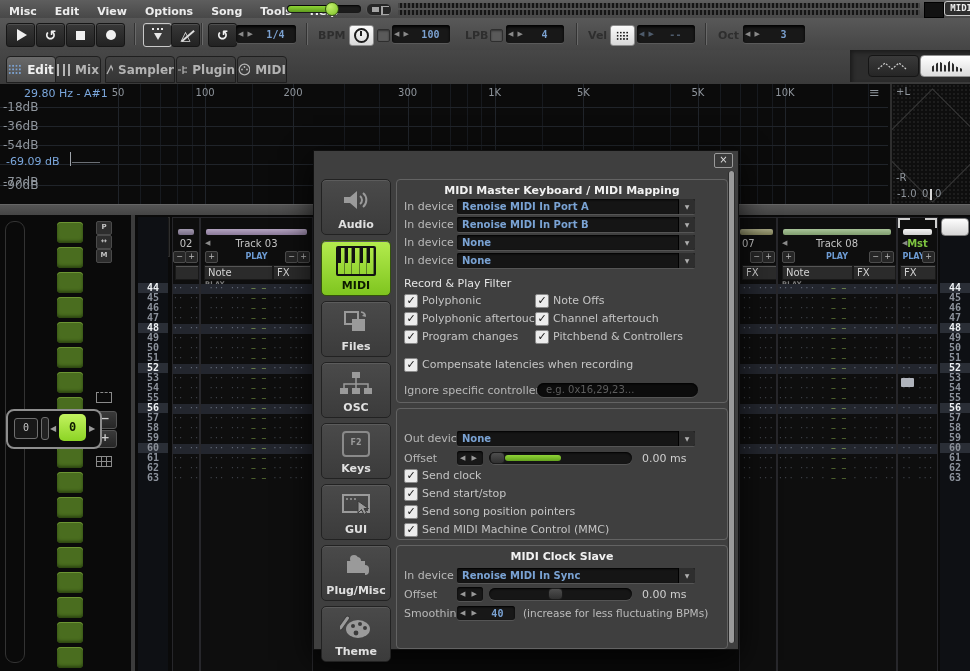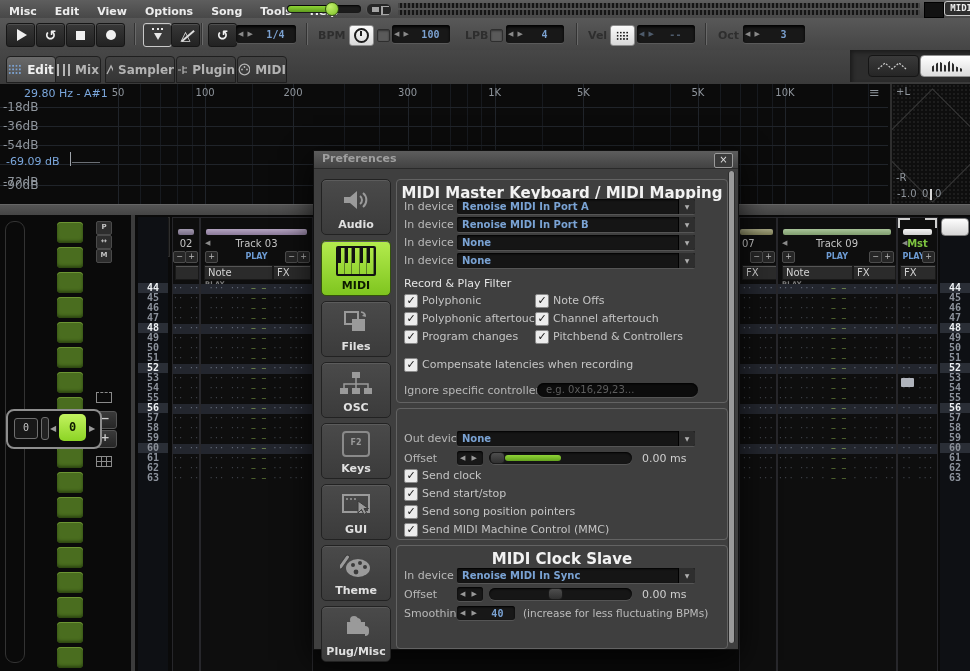--- a/index.html
+++ b/index.html
@@ -127,21 +127,21 @@
         box-shadow:inset 0 1px 0 #5c5c5c;cursor:pointer;}
   .sbtn .lbl{position:absolute;left:0;right:0;bottom:3px;text-align:center;color:#e0e0e0;font-size:11px;font-weight:bold;}
   .sbtn.active{background:linear-gradient(#b4ec4e,#7fc51f);border-color:#35520d;}
   .sbtn.active .lbl{color:#0d1a00;}
   .sicon{position:absolute;left:0;right:0;top:4px;height:32px;display:flex;align-items:center;justify-content:center;}
   .kbd-ic{width:36px;height:26px;border:2px solid #121212;border-radius:2px;
           background-image:repeating-linear-gradient(90deg,#121212 0 3px,transparent 3px 7.2px),repeating-linear-gradient(90deg,transparent 0 6.2px,rgba(18,18,18,0.45) 6.2px 7.2px);
           background-size:100% 58%,100% 100%;background-repeat:no-repeat,repeat;}
   .f2-ic{width:24px;height:22px;border:2px solid #8a8a8a;border-radius:4px;color:#9a9a9a;font-size:8px;font-weight:bold;text-align:center;line-height:20px;}
   .secbox{position:absolute;left:82px;width:330px;border:1px solid #636363;border-radius:4px;}
-  .sectitle{text-align:center;color:#f2f2f2;font-weight:bold;font-size:15px;margin-top:4px;}
+  .sectitle{text-align:center;color:#f2f2f2;font-weight:bold;font-size:11px;margin-top:4px;}
   .fldlabel{position:absolute;left:7px;color:#b8b8b8;font-size:11px;line-height:15px;}
   .dd{position:absolute;left:60px;width:238px;height:15px;background:#151515;border-radius:2px;box-shadow:inset 0 1px 2px #000, 0 1px 0 #555;cursor:pointer;}
   .dd .dv{position:absolute;left:5px;top:0;color:#7aa3d4;font-size:10px;line-height:15px;font-weight:bold;}
   .dd .da{position:absolute;right:0;top:0;width:16px;height:15px;background:#2e2e2e;border-left:1px solid #000;border-radius:0 2px 2px 0;
           color:#b0b0b0;font-size:6px;text-align:center;line-height:15px;}
   .cbrow{position:absolute;height:14px;cursor:pointer;}
   .cb{position:absolute;left:0;top:0;width:12px;height:12px;background:#ececec;border:1px solid #8a8a8a;border-radius:2px;
       color:#141414;font-size:11px;font-weight:bold;line-height:11px;text-align:center;}
   .cblabel{position:absolute;left:18px;top:0;color:#c4c4c4;font-size:11px;line-height:13px;white-space:nowrap;}
   .ministep{position:absolute;height:14px;background:#181818;border-radius:3px;box-shadow:inset 0 1px 2px #000,0 1px 0 #555;display:flex;align-items:center;}
@@ -525,21 +525,21 @@
           <div class="prow"><span>·· ···</span></div>
           <div class="prow hl"><span>·· ···</span></div>
           <div class="prow"><span>·· ···</span></div>
           <div class="prow"><span>·· ···</span></div>
           <div class="prow"><span>·· ···</span></div>
         </div>
     </div>
 
     <div class="trackpanel" style="left:777px;width:118px">
       <div class="colorbar" style="background: linear-gradient(rgba(255, 255, 255, 0.2), rgba(0, 0, 0, 0.133)), rgb(147, 181, 127);"></div>
-      <div class="namerow"><span class="coll">◀</span><span>Track 09</span></div>
+      <div class="namerow"><span class="coll">◀</span><span>Track 08</span></div>
       <div class="ctlrow">
         <div class="tb" style="left:4px">+</div>
         <div class="playlbl">PLAY</div>
         <div class="tb" style="right:14px">−</div>
         <div class="tb" style="right:2px">+</div>
       </div>
       <div class="hdrbox" style="left:4px;width:66px">Note</div>
       <div class="hdrbox" style="left:75px;width:38px">FX</div>
       <div class="subrow">PLAY</div>
       <div class="tbody">
@@ -622,21 +622,20 @@
           <div class="nrow hl dim">60</div>
           <div class="nrow">61</div>
           <div class="nrow">62</div>
           <div class="nrow">63</div>
         </div>
       </div>
     <div id="topright-btn"></div>
   </div>
 
   <div id="dialog">
-    <div id="dlg-title">Preferences</div>
     <div id="dlg-close">×</div>
     <div id="dlg-scroll">
         <div id="dlg-thumb"></div>
       </div>
     <div id="sidebar">
         <div class="sbtn">
           <div class="sicon">
             <svg width="30" height="24">
               <path d="M3 9 h6 l7-6 v18 l-7-6 h-6 z" fill="#9a9a9a"></path>
               <path d="M19 8 a5 5 0 0 1 0 8 M22 5 a9 9 0 0 1 0 14" stroke="#9a9a9a" stroke-width="2" fill="none"></path>
@@ -681,44 +680,44 @@
         </div>
         <div class="sbtn">
           <div class="sicon">
             <svg width="30" height="24">
               <rect x="2" y="2" width="26" height="17" fill="none" stroke="#9a9a9a" stroke-width="2"></rect>
               <path d="M5 6 h2 M9 6 h2 M13 6 h2" stroke="#9a9a9a" stroke-width="1.5"></path>
               <path d="M17 8 v12 l3.5-3.5 l2.5 5 l2.5-1.5 l-2.5-4.5 h4.5 z" fill="#9a9a9a" stroke="#3b3b3b" stroke-width="1"></path>
             </svg>
           </div>
           <div class="lbl">GUI</div>
+        </div>
+        <div class="sbtn">
+          <div class="sicon">
+            <svg width="28" height="26">
+              <path d="M5 10 h6 a4 4 0 1 1 8 0 h4 v6 a4 4 0 1 1 0 8 v-2 h-18 z" fill="#9a9a9a" transform="translate(0,-2)"></path>
+              <circle cx="12" cy="6" r="4" fill="#9a9a9a"></circle>
+              <circle cx="23" cy="16" r="4" fill="#9a9a9a"></circle>
+            </svg>
+          </div>
+          <div class="lbl">Plug/Misc</div>
         </div>
         <div class="sbtn">
           <div class="sicon">
             <svg width="32" height="26">
               <ellipse cx="18" cy="15" rx="12" ry="9" fill="#9a9a9a"></ellipse>
               <circle cx="13" cy="12" r="2" fill="#3b3b3b"></circle>
               <circle cx="20" cy="10" r="2" fill="#3b3b3b"></circle>
               <circle cx="25" cy="14" r="2" fill="#3b3b3b"></circle>
               <circle cx="16" cy="19" r="2.4" fill="#3b3b3b"></circle>
               <rect x="2" y="1" width="4" height="16" rx="2" transform="rotate(35 4 9)" fill="#9a9a9a" stroke="#3b3b3b"></rect>
             </svg>
           </div>
           <div class="lbl">Theme</div>
         </div>
-        <div class="sbtn">
-          <div class="sicon">
-            <svg width="28" height="26">
-              <path d="M5 10 h6 a4 4 0 1 1 8 0 h4 v6 a4 4 0 1 1 0 8 v-2 h-18 z" fill="#9a9a9a" transform="translate(0,-2)"></path>
-              <circle cx="12" cy="6" r="4" fill="#9a9a9a"></circle>
-              <circle cx="23" cy="16" r="4" fill="#9a9a9a"></circle>
-            </svg>
-          </div>
-          <div class="lbl">Plug/Misc</div>
-        </div>
       </div>
 
     <div class="secbox" style="top:28px;height:222px">
       <div class="sectitle">MIDI Master Keyboard / MIDI Mapping</div>
       <div id="devicerows">
           <div class="fldlabel" style="top: 19px;">In device A</div>
           <div class="dd" style="top: 19px;">
             <span class="dv">Renoise MIDI In Port A</span>
             <span class="da">▼</span>
           </div>

